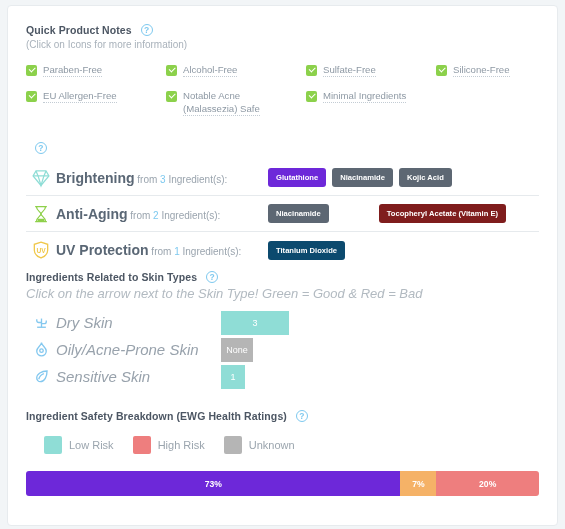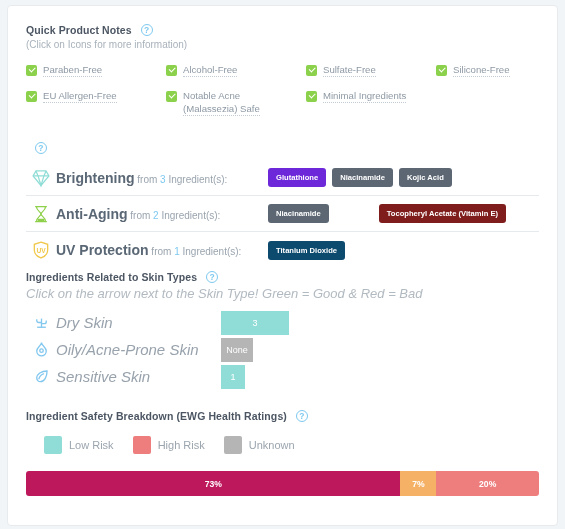--- a/index.html
+++ b/index.html
@@ -315,20 +315,20 @@
           <span class="sw" style="background: rgb(238, 126, 126);"></span>
           <span class="leg-label">High Risk</span>
         </span>
         <span class="leg">
           <span class="sw" style="background: rgb(181, 181, 181);"></span>
           <span class="leg-label">Unknown</span>
         </span>
       </div>
 
       <div class="stack">
-        <span class="seg" style="background: #be185d; width: 73%;">73%</span>
+        <span class="seg" style="background: #6d28d9; width: 73%;">73%</span>
         <span class="seg" style="background: rgb(245, 178, 103); width: 7%;">7%</span>
         <span class="seg" style="background: rgb(238, 126, 126); width: 20%;">20%</span>
       </div>
     </section>
 
   </div>
 </div>
 
 </body></html>

